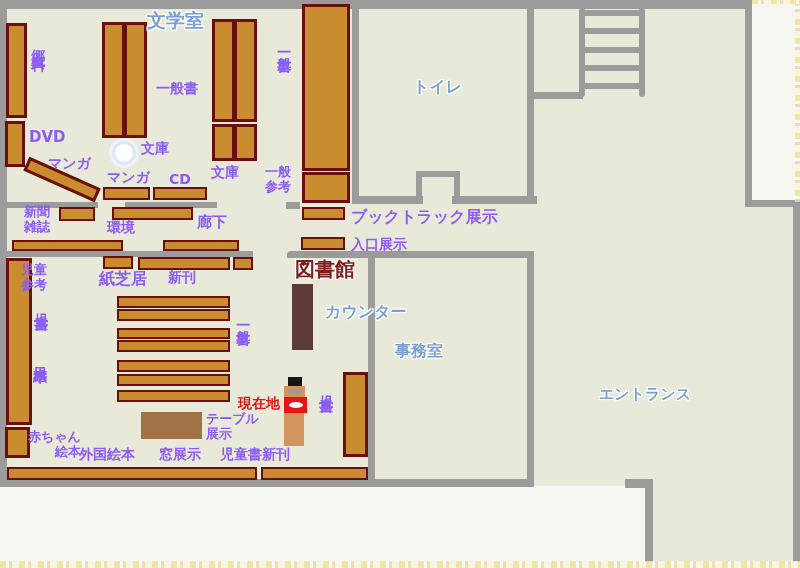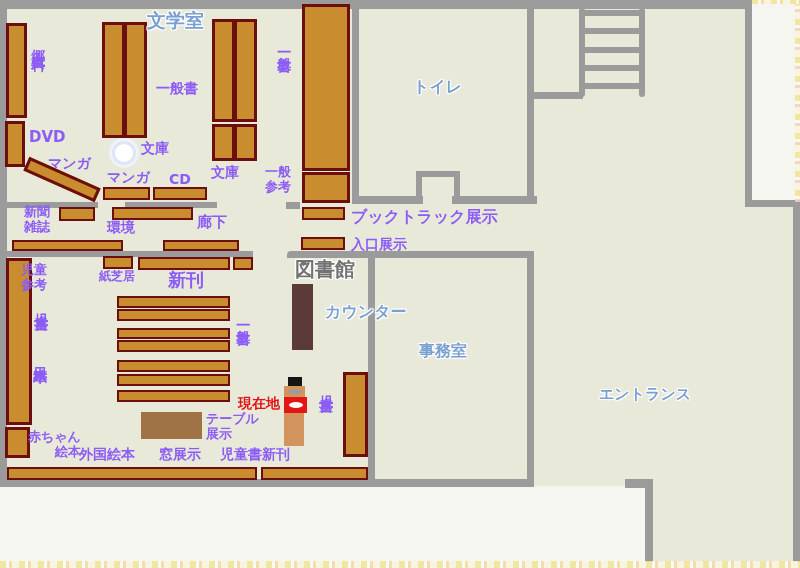--- a/index.html
+++ b/index.html
@@ -129,41 +129,41 @@
   <div class="glabel z4" style="left:211px;top:165px;font-size:14px;">文庫</div>
   <div class="glabel vert z4" style="left:276px;top:44px;font-size:14px;letter-spacing:2px;">一般書</div>
   <div class="glabel two-line z4" style="left:265px;top:165px;">一般
 参考</div>
   <div class="glabel z4" style="left:351px;top:208px;font-size:16px;">ブックトラック展示</div>
   <div class="glabel z4" style="left:351px;top:237px;font-size:14px;">入口展示</div>
   <div class="glabel two-line z4" style="left:24px;top:205px;">新聞
 雑誌</div>
   <div class="glabel z4" style="left:82px;top:220px;font-size:14px;margin-left:25px;">環境</div>
   <div class="glabel z4" style="left:197px;top:214px;font-size:15px;">廊下</div>
-  <div class="glabel z4" style="left:99px;top:270px;font-size:12px;text-align:center;">紙芝居</div>
-  <div class="glabel z4" style="left:168px;top:270px;font-size:18px;">新刊</div>
+  <div class="glabel z4" style="left:99px;top:270px;font-size:16px;text-align:center;">紙芝居</div>
+  <div class="glabel z4" style="left:168px;top:270px;font-size:14px;">新刊</div>
   <div class="glabel two-line z4" style="left:21px;top:263px;">児童
 参考</div>
   <div class="glabel vert z4" style="left:33px;top:302px;font-size:14px;letter-spacing:2px;">児童書</div>
   <div class="glabel vert z4" style="left:32px;top:356px;font-size:14px;letter-spacing:1px;">日本絵本</div>
   <div class="glabel vert z4" style="left:235px;top:317px;font-size:14px;letter-spacing:2px;">一般書</div>
   <div class="glabel two-line z4" style="left:28px;top:430px;text-align:right;">赤ちゃん
 絵本</div>
   <div class="glabel z4" style="left:79px;top:447px;font-size:14px;">外国絵本</div>
   <div class="glabel z4" style="left:159px;top:447px;font-size:14px;">窓展示</div>
   <div class="glabel z4" style="left:220px;top:447px;font-size:14px;">児童書新刊</div>
   <div class="glabel two-line z4" style="left:206px;top:412px;">テーブル
 展示</div>
   <div class="glabel vert z4" style="left:318px;top:384px;font-size:14px;letter-spacing:2px;">児童書</div>
 
   <div class="rlabel" style="left:238px;top:395px;">現在地</div>
 
   <div class="blabel" style="left:147px;top:8px;font-size:19px;">文学室</div>
   <div class="blabel" style="left:413px;top:77px;font-size:16px;">トイレ</div>
-  <div class="blabel" style="left:295px;top:256px;font-size:20px;color:#737373;">図書館</div>
+  <div class="blabel" style="left:295px;top:256px;font-size:20px;color:#7f1d1d;">図書館</div>
   <div class="blabel" style="left:325px;top:302px;font-size:16px;">カウンター</div>
-  <div class="blabel" style="left:419px;top:341px;font-size:16px;">事務室</div>
+  <div class="blabel" style="left:395px;top:341px;font-size:16px;">事務室</div>
   <div class="blabel" style="left:599px;top:385px;">エントランス</div>
 
   <div class="edge h" style="left:0;bottom:0;width:800px;height:7px;"></div>
   <div class="edge v" style="right:0;top:0;width:5px;height:202px;"></div>
   <div class="edge h" style="left:752px;top:0;width:48px;height:4px;"></div>
 </div>
 
 </body></html>

